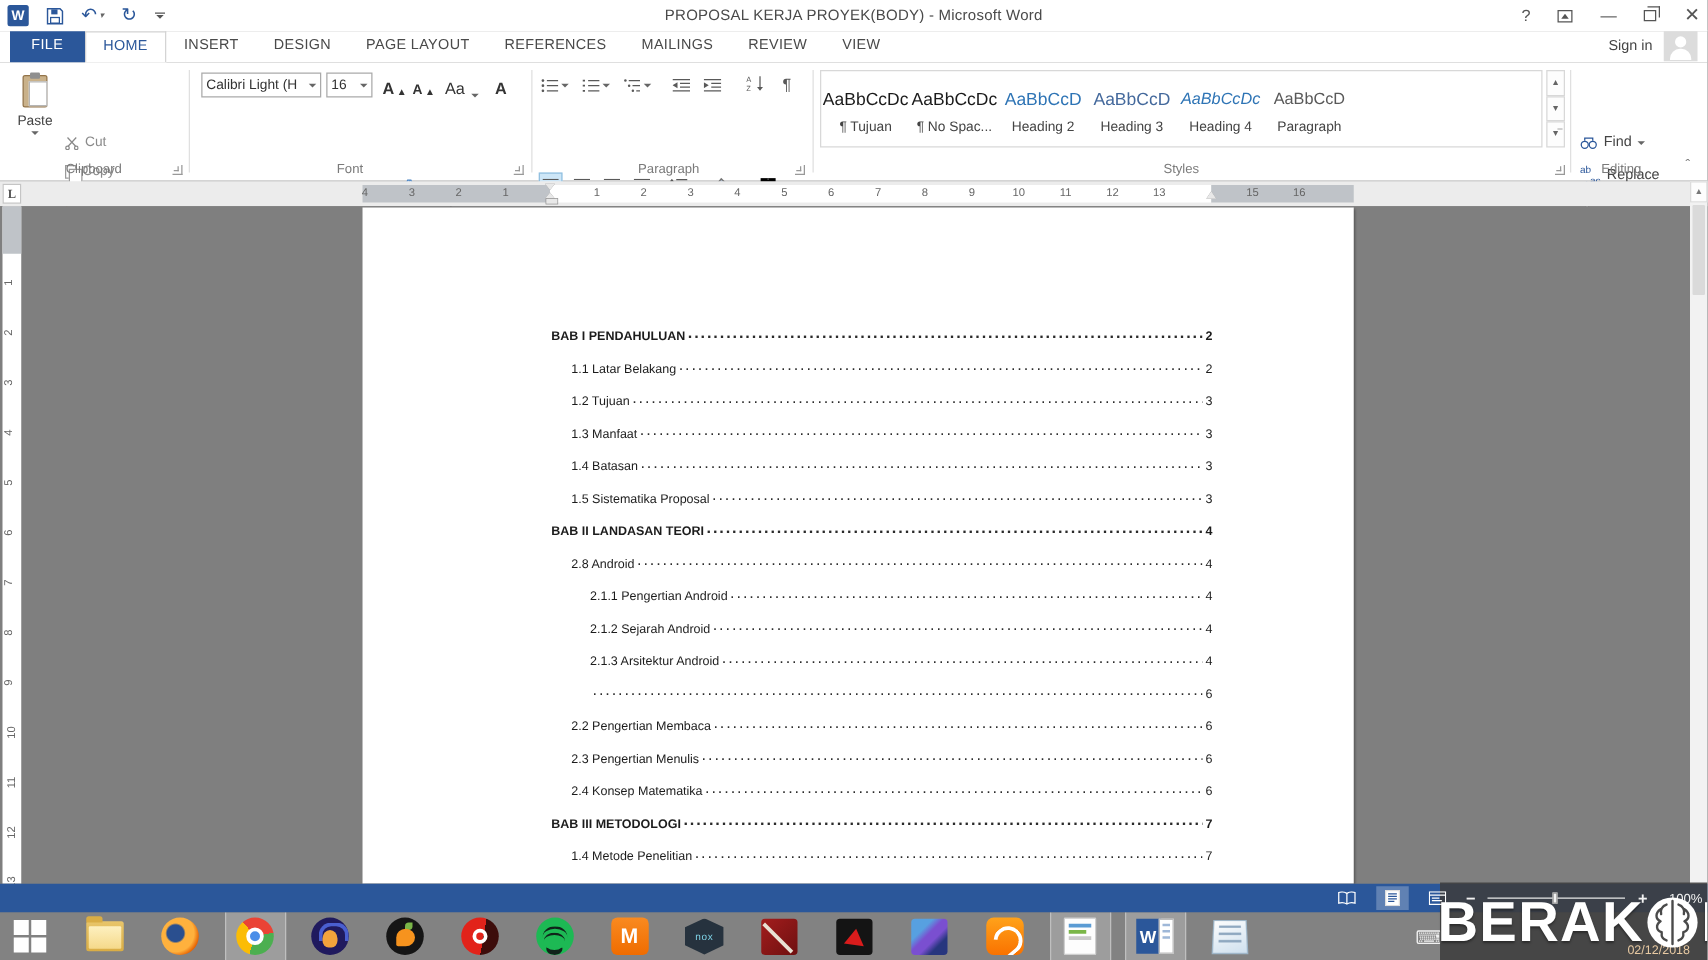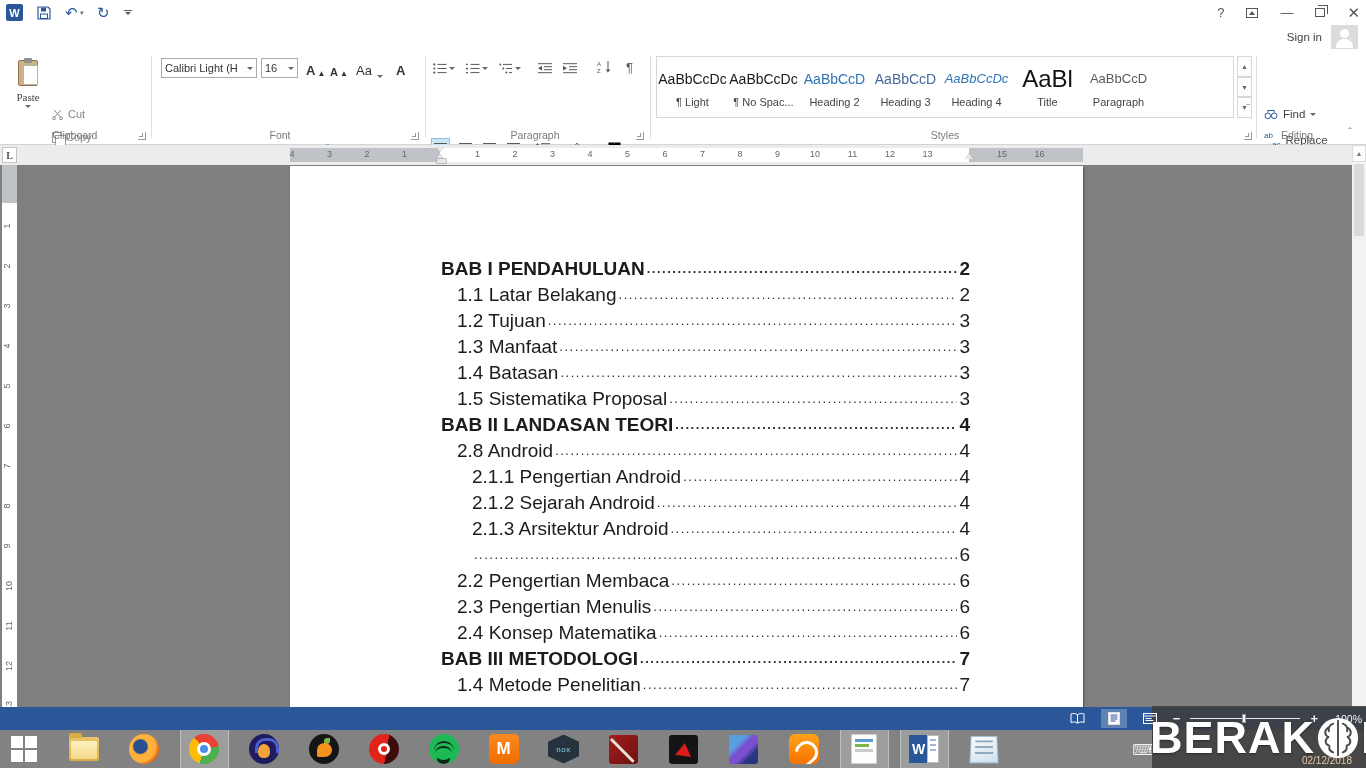--- a/index.html
+++ b/index.html
@@ -40,21 +40,21 @@
   .gsep { position:absolute; top:6px; height:82px; width:1px; background:#e0e0e0; }
   .glabel { position:absolute; bottom:3px; font-size:10.5px; color:#7a7a7a; text-align:center; }
   .launcher { position:absolute; bottom:4px; width:8px; height:8px; border-right:1px solid #999; border-bottom:1px solid #999; }
   .launcher::before { content:""; position:absolute; right:2px; bottom:2px; width:3px; height:3px; border-right:1px solid #999; border-bottom:1px solid #999; }
 
   
   .paste-btn { position:absolute; left:8px; top:6px; width:40px; height:80px; display:flex; flex-direction:column; align-items:center; padding-top:4px; }
   .clipic { position:relative; width:20px; height:26px; background:#c9b18a; border:1px solid #93744a; border-radius:2px; }
   .clipic::before { content:""; position:absolute; left:5px; top:-3px; width:8px; height:5px; background:#8f8f8f; border-radius:1px; }
   .clipic::after { content:""; position:absolute; left:4px; top:4px; width:13px; height:18px; background:#fff; border:1px solid #b5b5b5; }
-  .paste-btn .lbl { margin-top:5px;font-family:Liberation Serif, serif; }
+  .paste-btn .lbl { margin-top:5px; }
   .paste-btn .car { margin-top:2px; }
   .clip-small { position:absolute; left:52px; display:flex; align-items:center; gap:5px; color:#8a8a8a; }
   .clip-small svg { flex:none; }
   .copyic { position:relative; width:9px; height:11px; border:1px solid #9a9a9a; background:#fff; }
   .copyic::after { content:""; position:absolute; left:2px; top:2px; width:9px; height:11px; border:1px solid #9a9a9a; background:#fff; }
 
   
   .combo { position:absolute; height:20px; border:1px solid #aaa; background:#fff; font-size:11px; display:flex; align-items:center; padding:0 3px; color:#333; }
   .combo .car { margin-left:auto; }
   .car { width:0; height:0; border-left:3px solid transparent; border-right:3px solid transparent; border-top:3.5px solid #666; display:inline-block; }
@@ -116,21 +116,21 @@
   .ind-right { left:675px; top:5px; width:0; height:0; border-left:4.5px solid transparent; border-right:4.5px solid transparent; border-bottom:6px solid #e8e8e8; filter:drop-shadow(0 0 .5px #888); }
 
   
   .docarea { position:absolute; left:0; top:165px; width:1366px; height:542px; background:#7f7f7f; overflow:hidden; }
   .vruler { position:absolute; left:2px; top:0; width:15px; height:542px; background:#fff; }
   .vruler .vmargin { position:absolute; left:0; top:0; width:15px; height:38px; background:#bfc3c8; }
   .vruler .num { position:absolute; left:2px; font-size:9px; color:#666; transform:rotate(-90deg); }
   .page { position:absolute; left:290px; top:1px; width:793px; height:541px; background:#fff; box-shadow:1px 1px 2px rgba(0,0,0,.35); }
   .doc-heading { margin-top:57px; text-align:center; font-size:21px; font-weight:bold; color:#151515; letter-spacing:.3px; }
   #toc { position:absolute; left:151px; top:92px; width:529px; }
-  .toc-row { display:flex; align-items:baseline; height:26px; font-size:19px; color:#1c1c1c; }
+  .toc-row { display:flex; align-items:baseline; height:26px; font-size:10px; color:#1c1c1c; }
   .toc-row.bold { font-weight:bold; }
   .toc-row.lvl1 { padding-left:16px; }
   .toc-row.lvl2 { padding-left:31px; }
   .toc-text { white-space:nowrap; }
   .toc-leader { flex:1; overflow:hidden; position:relative; height:14px; margin:0 2px; }
   .toc-leader::after { content:"..................................................................................................................................................................."; position:absolute; left:0; bottom:-1px; font-size:13px; letter-spacing:1.5px; color:#2a2a2a; white-space:nowrap; }
   .toc-page { white-space:nowrap; }
 
   
   .vscroll { position:absolute; right:0; top:145px; width:14px; height:562px; background:#f2f2f2; z-index:2; }
@@ -217,32 +217,44 @@
             <rect x="3.5" y="8" width="7" height="4.5" fill="none" stroke="#2b579a"></rect>
           </svg>
       </span>
       <span class="qbtn" style="color:#2b579a;font-size:15px;">↶<i class="mini-caret">▾</i></span>
       <span class="qbtn" style="color:#2b579a;font-size:15px;">↻</span>
       <span class="qat-custom">
           <i class="bar"></i>
           <i class="car"></i>
         </span>
     </div>
+    <div class="title-text">PROPOSAL KERJA PROYEK(BODY) - Microsoft Word</div>
     <div class="wincontrols">
       <span class="wc">?</span>
       <span class="wc-ribbon">
           <i></i>
         </span>
       <span class="wc">—</span>
       <span class="wc-restore"></span>
       <span class="wc" style="font-size:15px;">✕</span>
     </div>
   </div>
 
   <div class="tabrow">
+    <div id="tabs">
+        <div class="tab file">FILE</div>
+        <div class="tab active">HOME</div>
+        <div class="tab">INSERT</div>
+        <div class="tab">DESIGN</div>
+        <div class="tab">PAGE LAYOUT</div>
+        <div class="tab">REFERENCES</div>
+        <div class="tab">MAILINGS</div>
+        <div class="tab">REVIEW</div>
+        <div class="tab">VIEW</div>
+      </div>
     <span class="signin">Sign in</span>
     <span class="avatar"></span>
   </div>
 
   <div class="ribbon">
 
     <div class="paste-btn">
       <span class="clipic"></span>
       <span class="lbl">Paste</span>
       <i class="car"></i>
@@ -402,41 +414,37 @@
         </svg>
         <i class="car"></i>
     </div>
     <div class="glabel" style="left:490px;width:90px;">Paragraph</div>
     <div class="launcher" style="left:636px;"></div>
     <div class="gsep" style="left:650px;"></div>
 
     <div class="gallery" id="styles-gallery">
         <div class="style-item">
           <div class="sprev normal">AaBbCcDc</div>
-          <div class="slabel">¶ Light</div>
+          <div class="slabel">¶ Tujuan</div>
         </div>
         <div class="style-item">
           <div class="sprev normal">AaBbCcDc</div>
           <div class="slabel">¶ No Spac...</div>
         </div>
         <div class="style-item">
           <div class="sprev h2">AaBbCcD</div>
           <div class="slabel">Heading 2</div>
         </div>
         <div class="style-item">
           <div class="sprev h3">AaBbCcD</div>
           <div class="slabel">Heading 3</div>
         </div>
         <div class="style-item">
           <div class="sprev h4">AaBbCcDc</div>
           <div class="slabel">Heading 4</div>
-        </div>
-        <div class="style-item">
-          <div class="sprev title">AaBl</div>
-          <div class="slabel">Title</div>
         </div>
         <div class="style-item">
           <div class="sprev subtitle">AaBbCcD</div>
           <div class="slabel">Paragraph</div>
         </div>
       </div>
     <div class="gal-scroll">
       <div>▲</div>
       <div>▼</div>
       <div>▼̅</div>

